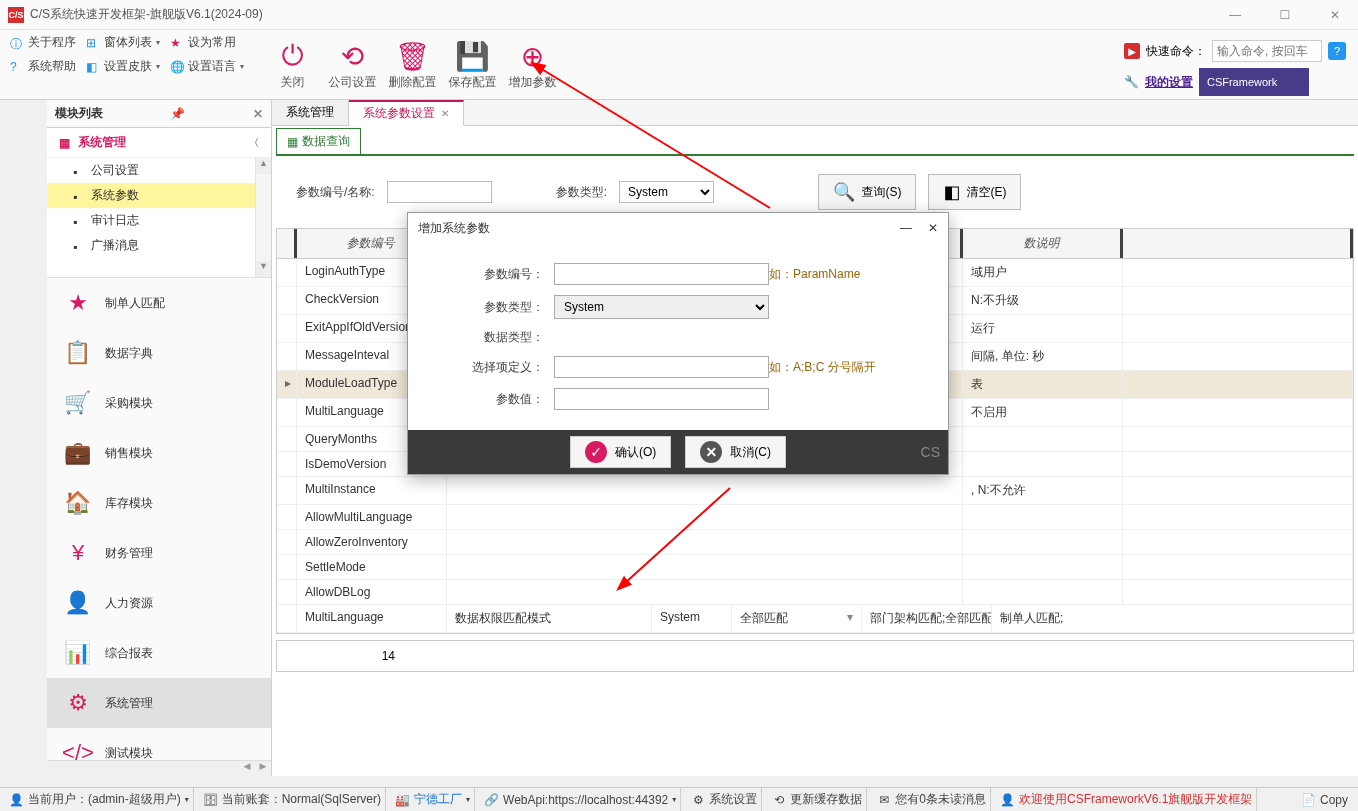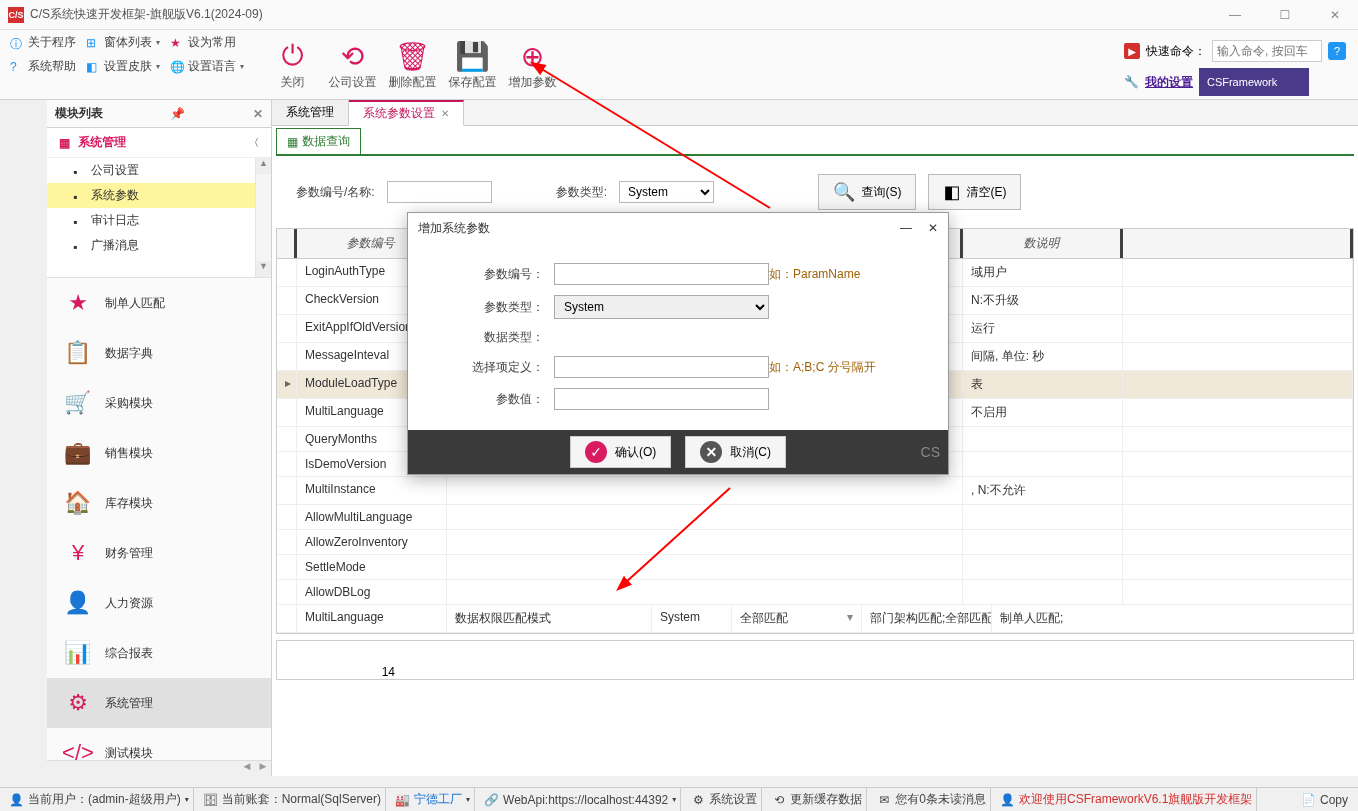--- a/index.html
+++ b/index.html
@@ -81,21 +81,21 @@
 .grid-head { display: flex; background: #f5f5f5; border-bottom: 1px solid #ccc; }
 .gh { padding: 6px 8px; border-right: 3px solid #404040; color: #555; text-align: center; font-style: italic; }
 .grid-body { }
 .grid-row { display: flex; border-bottom: 1px solid #eee; }
 .grid-row.sel { background: #f0e8d8; }
 .gc { padding: 5px 8px; border-right: 1px solid #eee; color: #333; overflow: hidden; white-space: nowrap; }
 .row-indicator { width: 20px; text-align: center; color: #666; }
 .col-code { width: 150px; }
 .col-desc { width: 160px; }
 
-.pager { margin: 6px 4px; border: 1px solid #ccc; height: 40px; display: flex; align-items: flex-end; padding: 0 6px; }
+.pager { margin: 6px 4px; border: 1px solid #ccc; height: 32px; display: flex; align-items: center; padding: 0 6px; }
 .pager-count { width: 120px; text-align: right; padding-right: 8px; }
 
 
 .modal { position: absolute; left: 407px; top: 212px; width: 542px; background: #fff; border: 1px solid #999; box-shadow: 0 4px 16px rgba(0,0,0,.3); z-index: 100; }
 .modal-title { height: 30px; display: flex; align-items: center; padding: 0 10px; color: #333; }
 .modal-title .win-controls { margin-left: auto; display: flex; gap: 16px; }
 .modal-body { padding: 20px 30px 10px 16px; }
 .form-row { display: flex; align-items: center; margin-bottom: 10px; }
 .form-row label { width: 130px; text-align: right; padding-right: 10px; color: #444; }
 .form-row input[type=text], .form-row select, .form-row textarea { width: 215px; border: 1px solid #aaa; padding: 3px 5px; }

